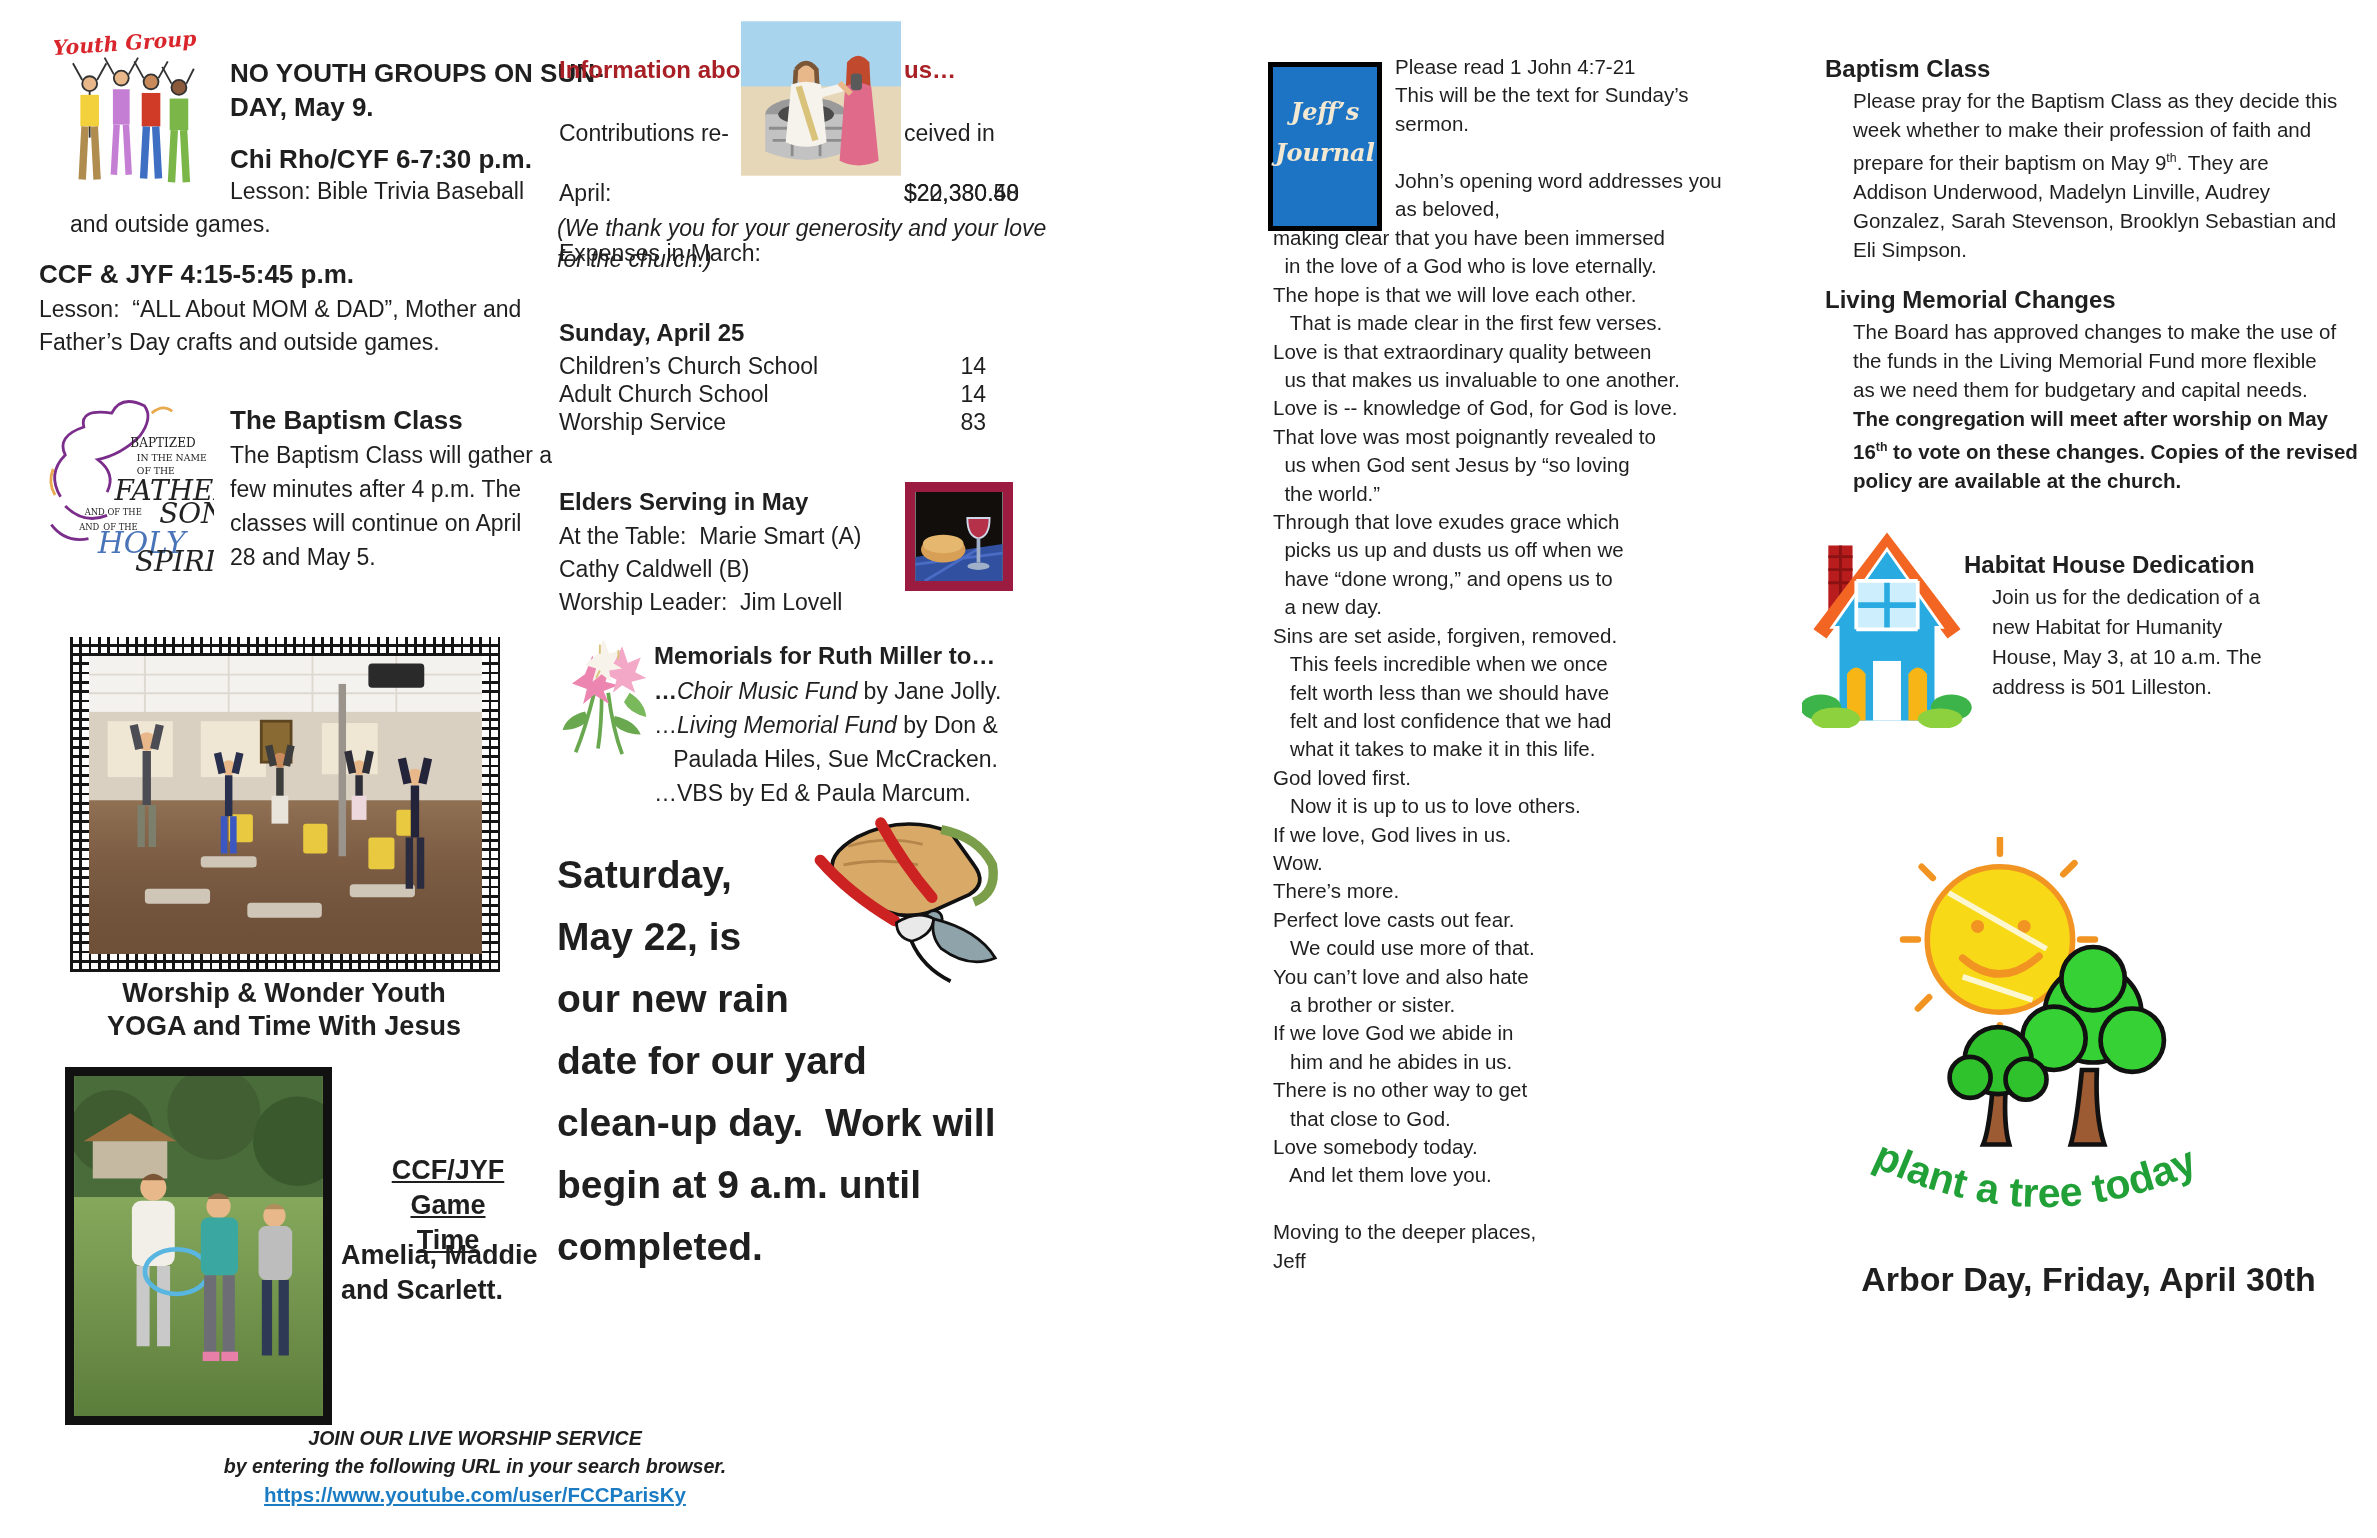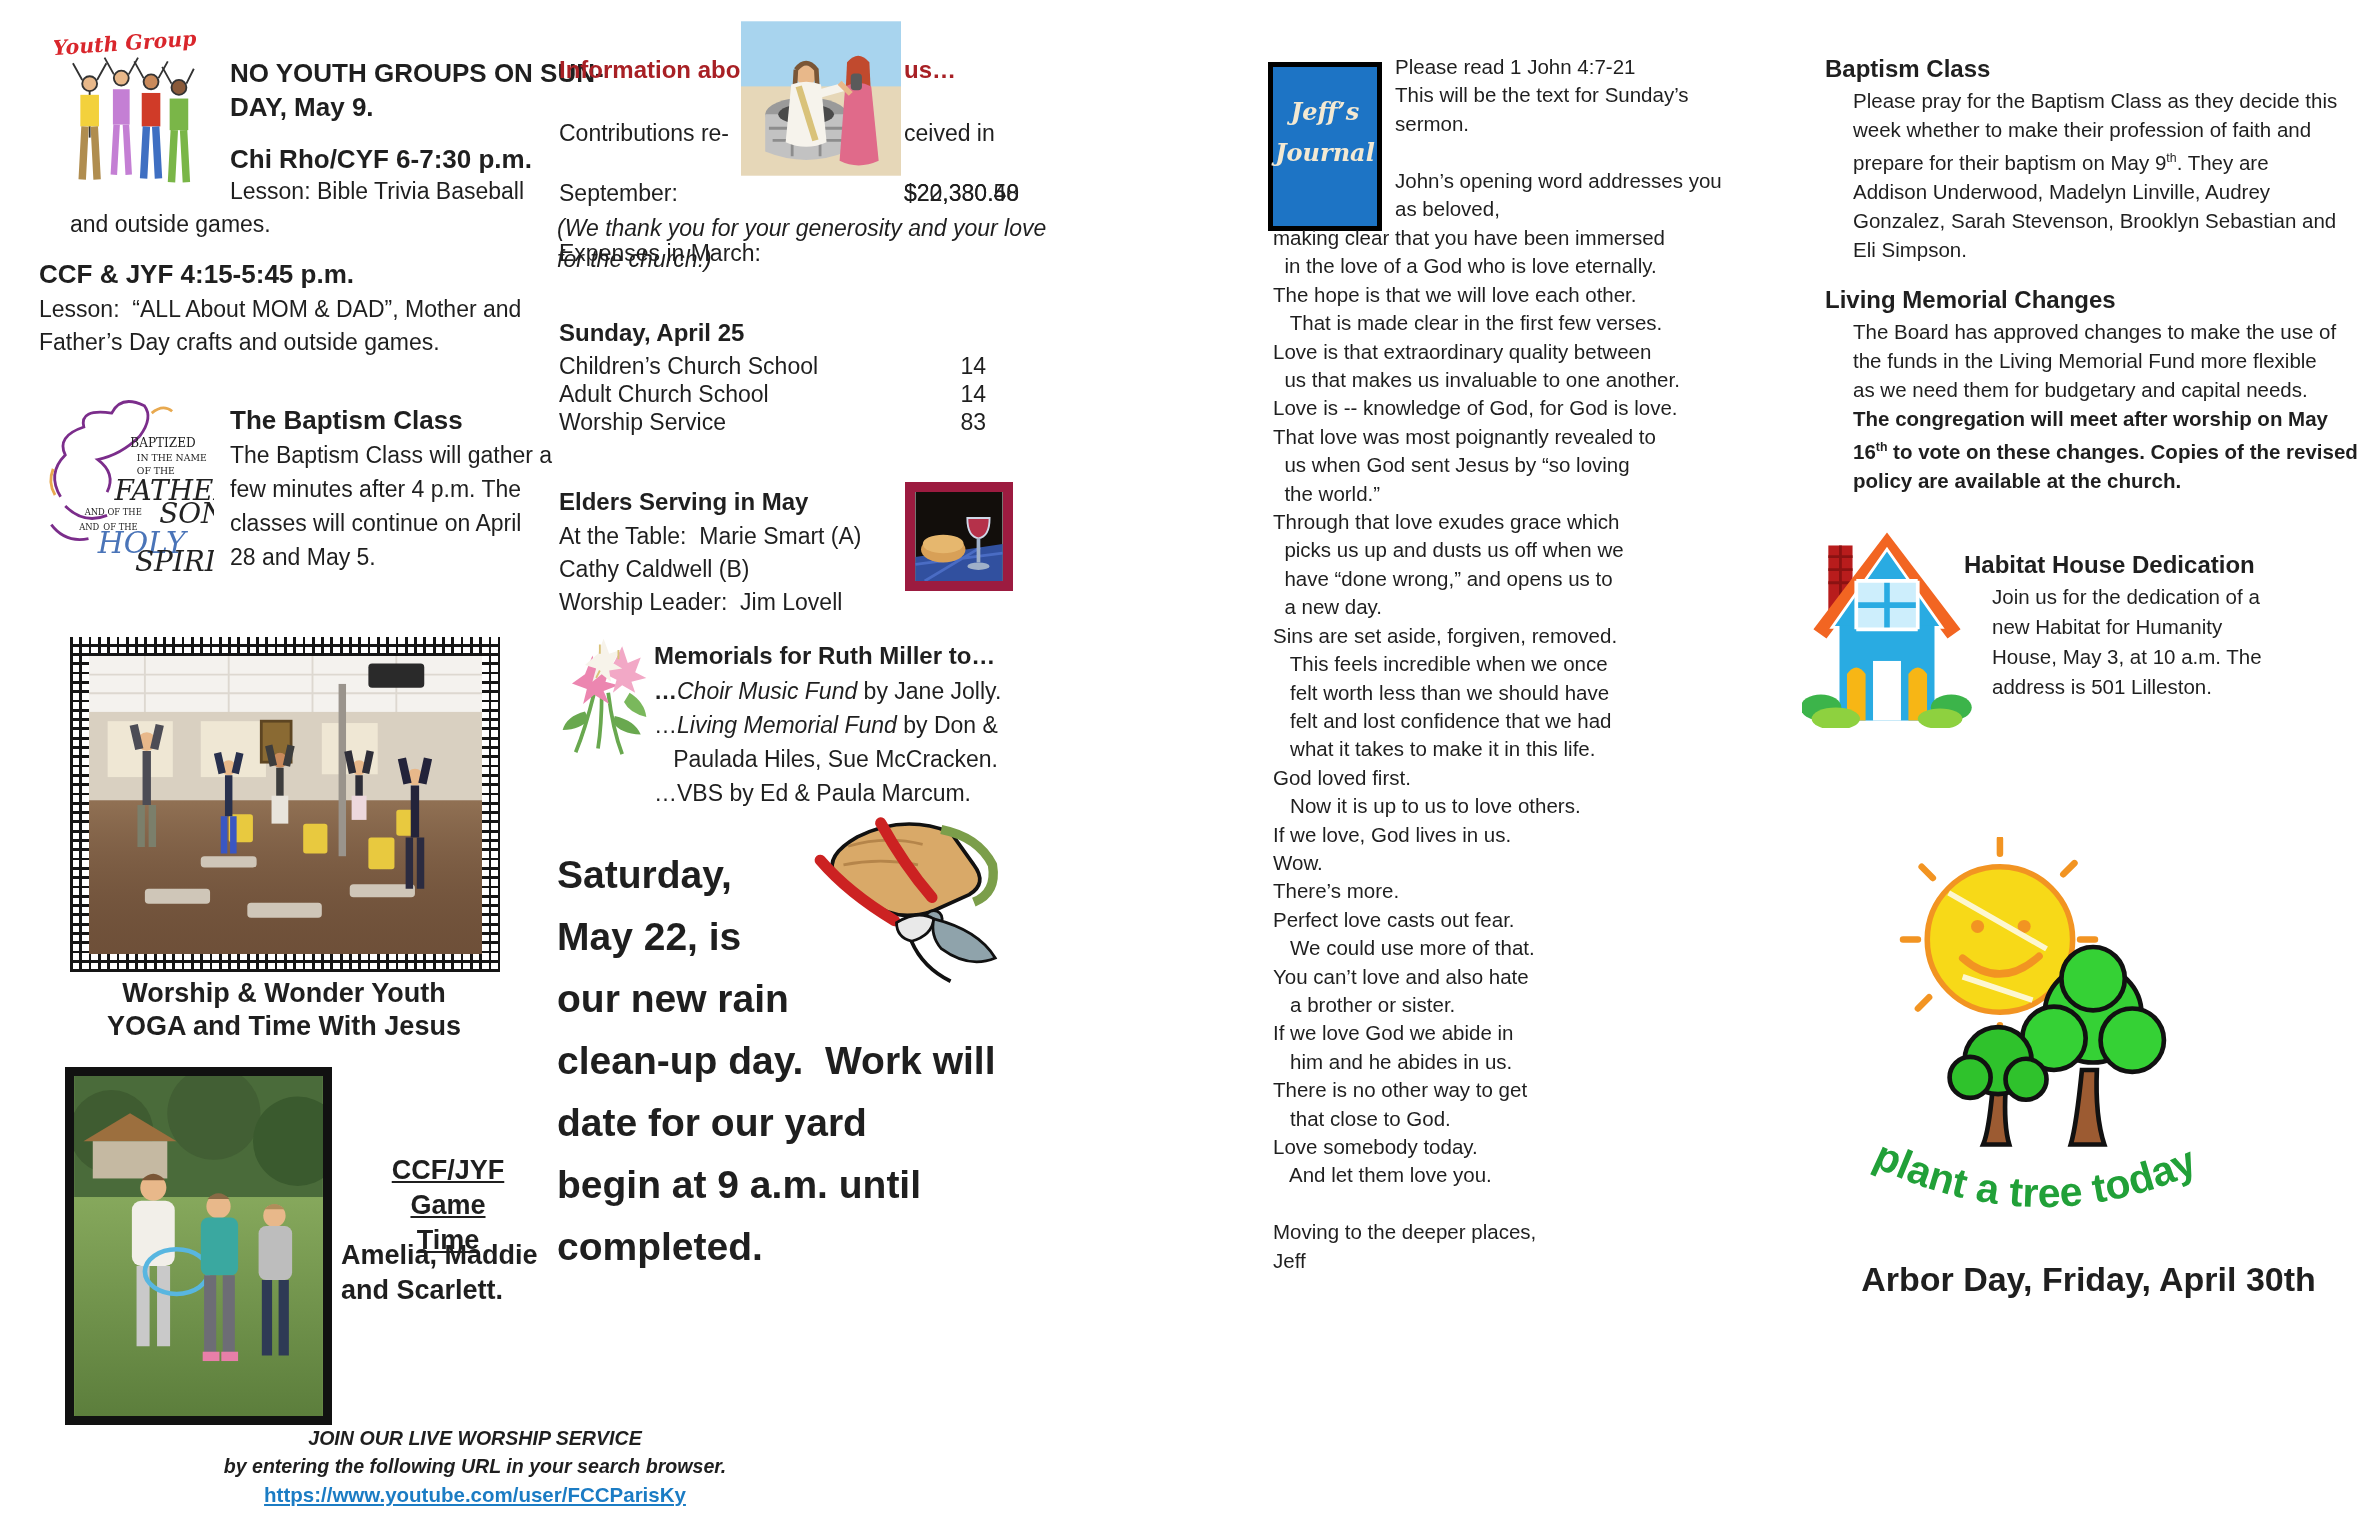--- a/index.html
+++ b/index.html
@@ -257,21 +257,21 @@
 
 <div class="abs footer">
   <div class="f1">JOIN OUR LIVE WORSHIP SERVICE</div>
   <div class="f1">by entering the following URL in your search browser.</div>
   <a href="#">https://www.youtube.com/user/FCCParisKy</a>
 </div>
 
 <div class="abs h2 red" style="left:559px;top:54px">Information about</div>
 <div class="abs body25 lh34" style="left:559px;top:89px">
     <div class="ln">Contributions re-</div>
-    <div class="ln">September:</div>
+    <div class="ln">April:</div>
     <div class="ln">Expenses in March:</div>
   </div>
 
 <svg class="abs" style="left:741px;top:20.5px" width="160" height="155" viewBox="0 0 172 166">
   <rect width="172" height="84" fill="#a8d4ee"></rect>
   <rect y="70" width="172" height="96" fill="#e6d7b8"></rect>
   <g>
     <ellipse cx="70" cy="100" rx="44" ry="18" fill="#9a9a9a"></ellipse>
     <path d="M26 100 V140 Q70 158 114 140 V100" fill="#c2c2c2"></path>
     <path d="M30 115 H112 M34 128 H110 M55 100 V145 M85 100 V145" stroke="#8d8d8d" stroke-width="3" fill="none"></path>
@@ -380,22 +380,22 @@
     <path d="M112 122 Q135 108 152 118 Q150 136 128 142 Q112 138 112 122 Z" fill="#e9e9e9" stroke="#111" stroke-width="3"></path>
     <path d="M152 118 Q200 130 218 160 Q190 172 160 150 Q148 136 152 118 Z" fill="#8fa3ab" stroke="#111" stroke-width="3"></path>
     <path d="M128 142 Q140 170 170 185" stroke="#111" stroke-width="4" fill="none"></path>
   </g>
 </svg>
 
 <div class="abs yard" style="left:557px;top:844px;width:522px">
     <div class="ln">Saturday,</div>
     <div class="ln">May 22, is</div>
     <div class="ln">our new rain</div>
+    <div class="ln">date for our yard</div>
     <div class="ln">clean-up day.  Work will</div>
-    <div class="ln">date for our yard</div>
     <div class="ln">begin at 9 a.m. until</div>
     <div class="ln">completed.</div>
   </div>
 
 <div class="abs jbadge">
   <div>Jeff’s</div>
   <div>Journal</div>
 </div>
 
 <div class="abs jtext" style="left:1395px;top:53px">

